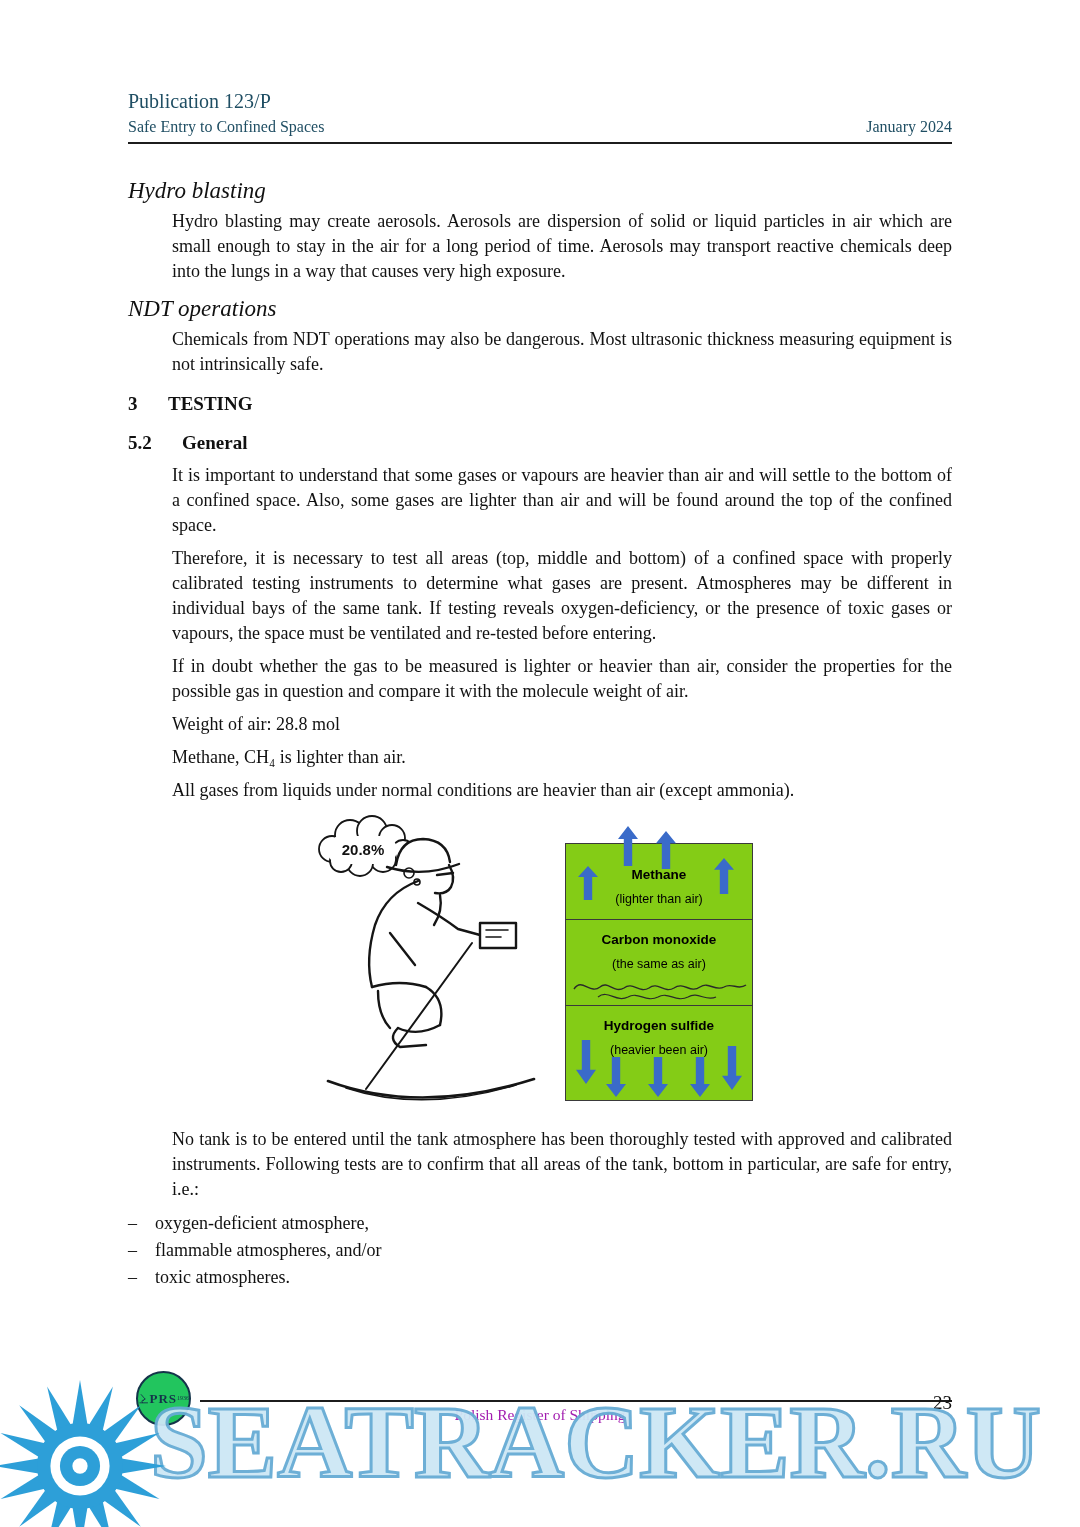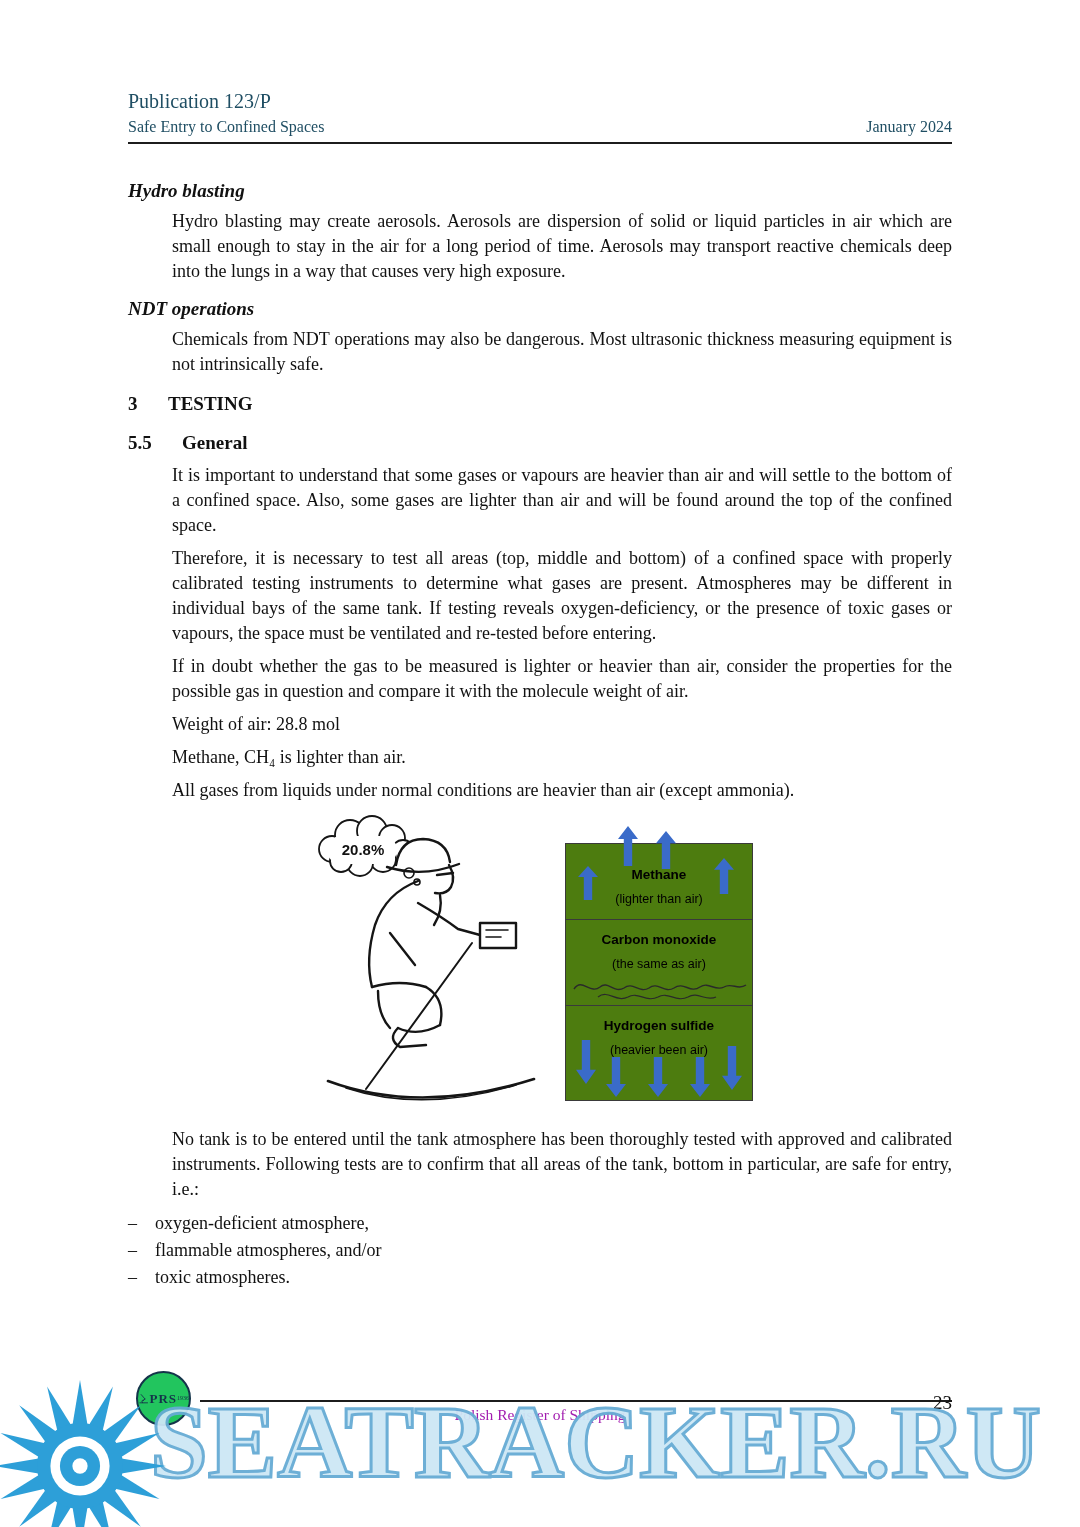--- a/index.html
+++ b/index.html
@@ -11,34 +11,34 @@
   .page { position:absolute; inset:0; }
 
   
   .doc-header { position:absolute; left:128px; width:824px; top:90px; }
   .pub-line { font-size:20px; color:#1f4e63; margin-bottom:5px; }
   .header-row { display:flex; justify-content:space-between; font-size:16px; color:#1f4e63; margin-bottom:6px; }
   .header-rule { height:2px; background:#1c1c1c; }
 
   
   .doc-body { position:absolute; left:128px; width:824px; top:166px; font-size:18px; line-height:25px; }
-  .h-italic { font-size:19px; font-style:italic; font-weight:bold; margin:12px 0 6px 0; }
+  .h-italic { font-size:23px; font-style:italic; font-weight:normal; margin:12px 0 6px 0; }
   .para { text-align:justify; margin-bottom:8px;margin-left:44px; }
   .sec-heading { font-size:19px; font-weight:bold; margin:14px 0 8px 0; }
   .sec-num { display:inline-block; }
   .lvl1 .sec-num { width:40px; }
   .lvl2 .sec-num { width:54px; }
   .bullet { display:flex; line-height:27px; }
   .bullet-marker { width:27px; flex:0 0 27px; }
 
   
   .figure { position:relative; height:302px; margin:10px 0 12px 0; }
   .bubble-svg { position:absolute; left:182px; top:-2px; }
   .worker-svg { position:absolute; left:192px; top:18px; }
-  .gas-box { position:absolute; left:437px; top:30px; width:188px; background:#4d7c0f; border:1.6px solid #3a3a3a; }
+  .gas-box { position:absolute; left:437px; top:30px; width:188px; background:#84cc16; border:1.6px solid #3a3a3a; }
   .gas-row { position:relative; }
   .row-methane { height:76px; border-bottom:1.2px solid #3a3a3a; }
   .row-co { height:86px; border-bottom:1.2px solid #3a3a3a; }
   .row-h2s { height:94px; }
   .gas-text { position:absolute; left:0; right:0; text-align:center; font-family:"Liberation Sans", sans-serif; }
   .row-methane .gas-text { bottom:7px; }
   .row-co .gas-text { top:7px; }
   .row-h2s .gas-text { top:7px; }
   .gas-name { font-weight:bold; font-size:13.5px; color:#000; }
   .gas-note { font-size:12.5px; color:#000; }
@@ -91,21 +91,21 @@
     <p class="para">Hydro blasting may create aerosols. Aerosols are dispersion of solid or liquid particles in air which are small enough to stay in the air for a long period of time. Aerosols may transport reactive chemicals deep into the lungs in a way that causes very high exposure.</p>
 
     <h3 class="h-italic">NDT operations</h3>
     <p class="para">Chemicals from NDT operations may also be dangerous. Most ultrasonic thickness measuring equipment is not intrinsically safe.</p>
 
     <h2 class="sec-heading lvl1">
       <span class="sec-num">3</span><span class="sec-title">TESTING</span>
     </h2>
 
     <h2 class="sec-heading lvl2">
-      <span class="sec-num">5.5</span><span class="sec-title">General</span>
+      <span class="sec-num">5.2</span><span class="sec-title">General</span>
     </h2>
 
     <p class="para">It is important to understand that some gases or vapours are heavier than air and will settle to the bottom of a confined space. Also, some gases are lighter than air and will be found around the top of the confined space.</p>
     <p class="para">Therefore, it is necessary to test all areas (top, middle and bottom) of a confined space with properly calibrated testing instruments to determine what gases are present. Atmospheres may be different in individual bays of the same tank. If testing reveals oxygen-deficiency, or the presence of toxic gases or vapours, the space must be ventilated and re-tested before entering.</p>
     <p class="para">If in doubt whether the gas to be measured is lighter or heavier than air, consider the properties for the possible gas in question and compare it with the molecule weight of air.</p>
     <p class="para">Weight of air: 28.8 mol</p>
     <p class="para">Methane, CH₄ is lighter than air.</p>
     <p class="para">All gases from liquids under normal conditions are heavier than air (except ammonia).</p>
 
     <figure class="figure">

